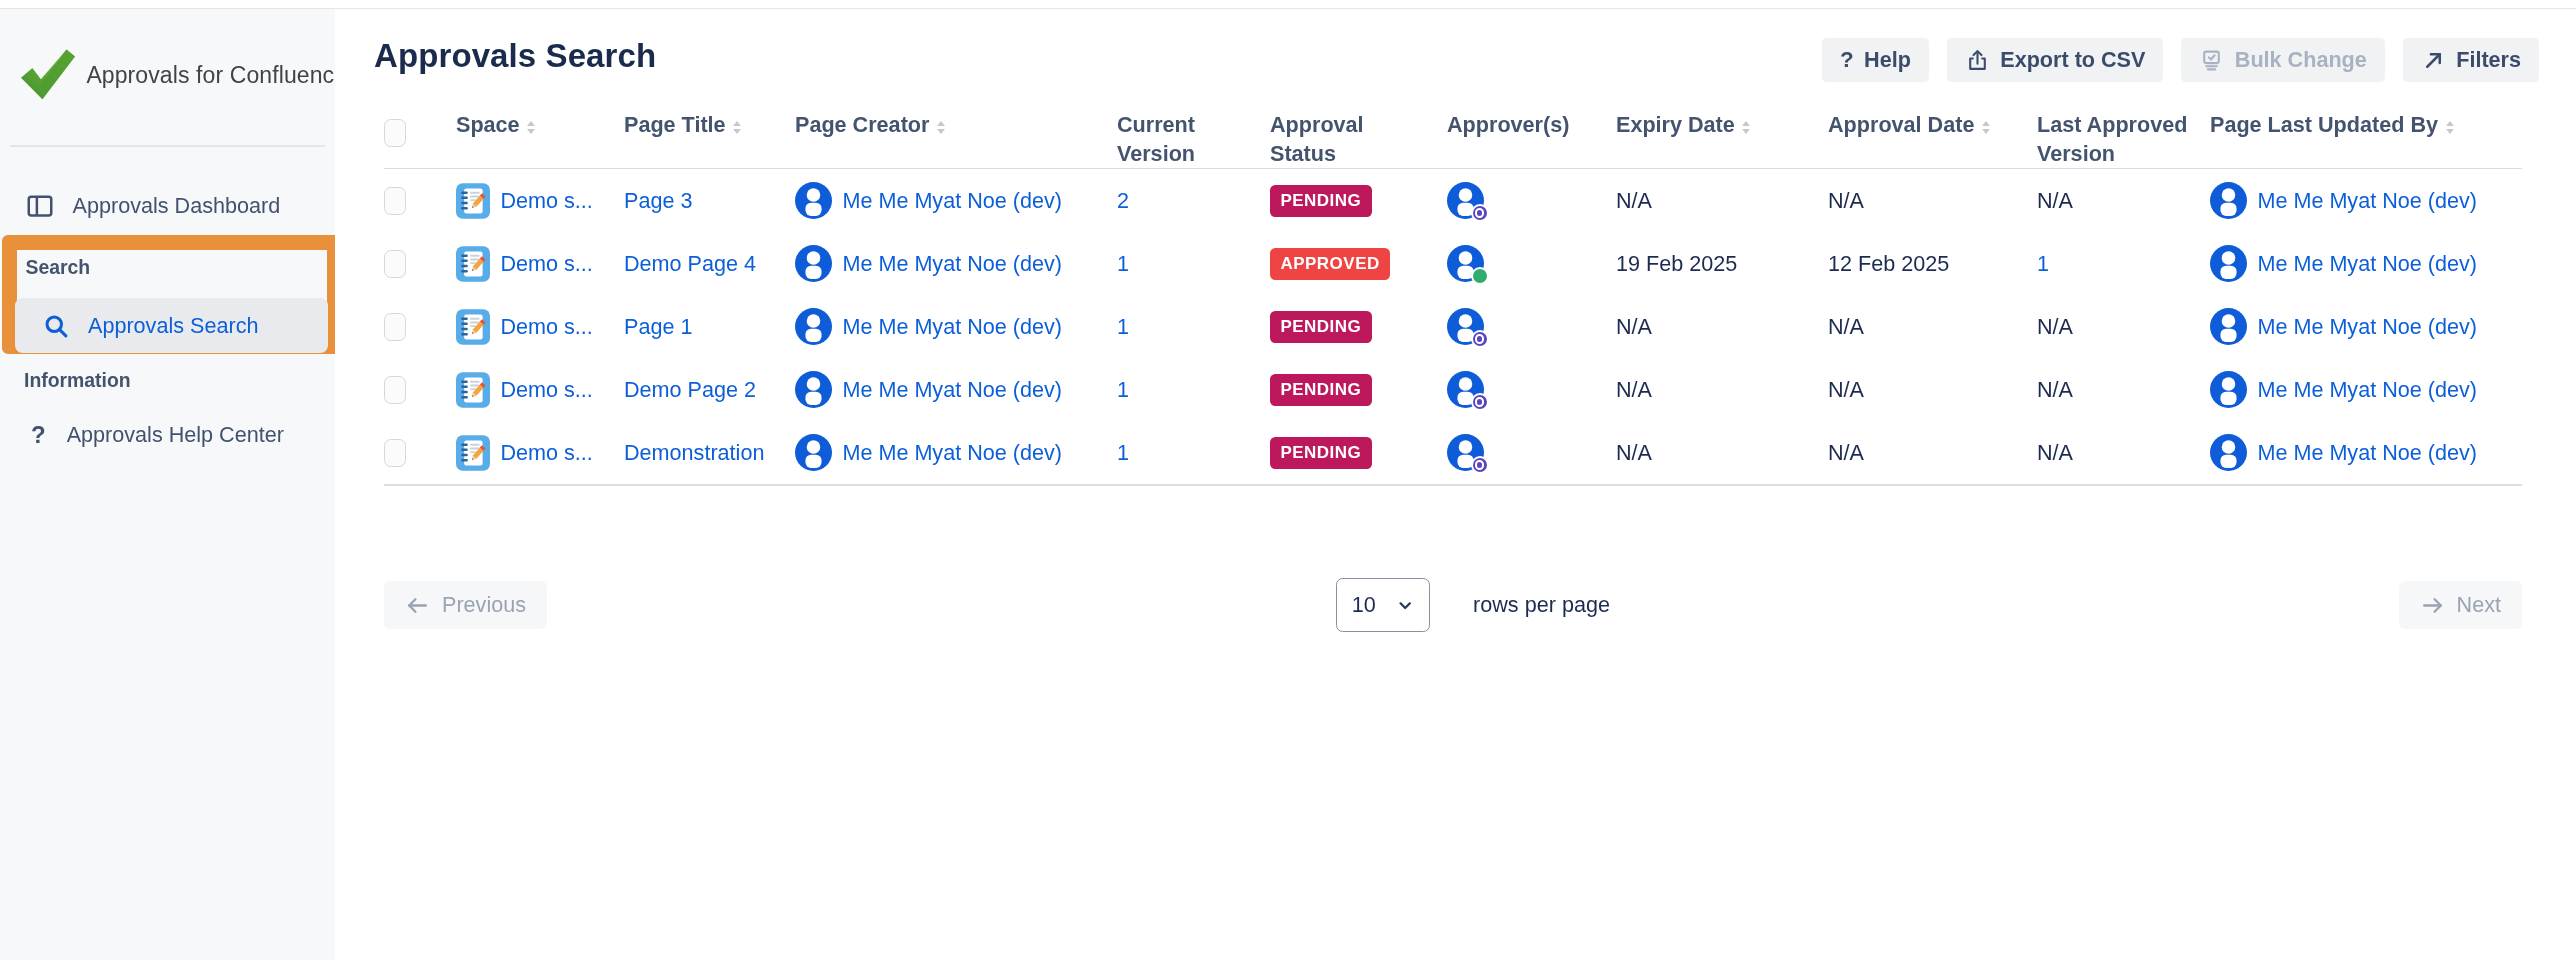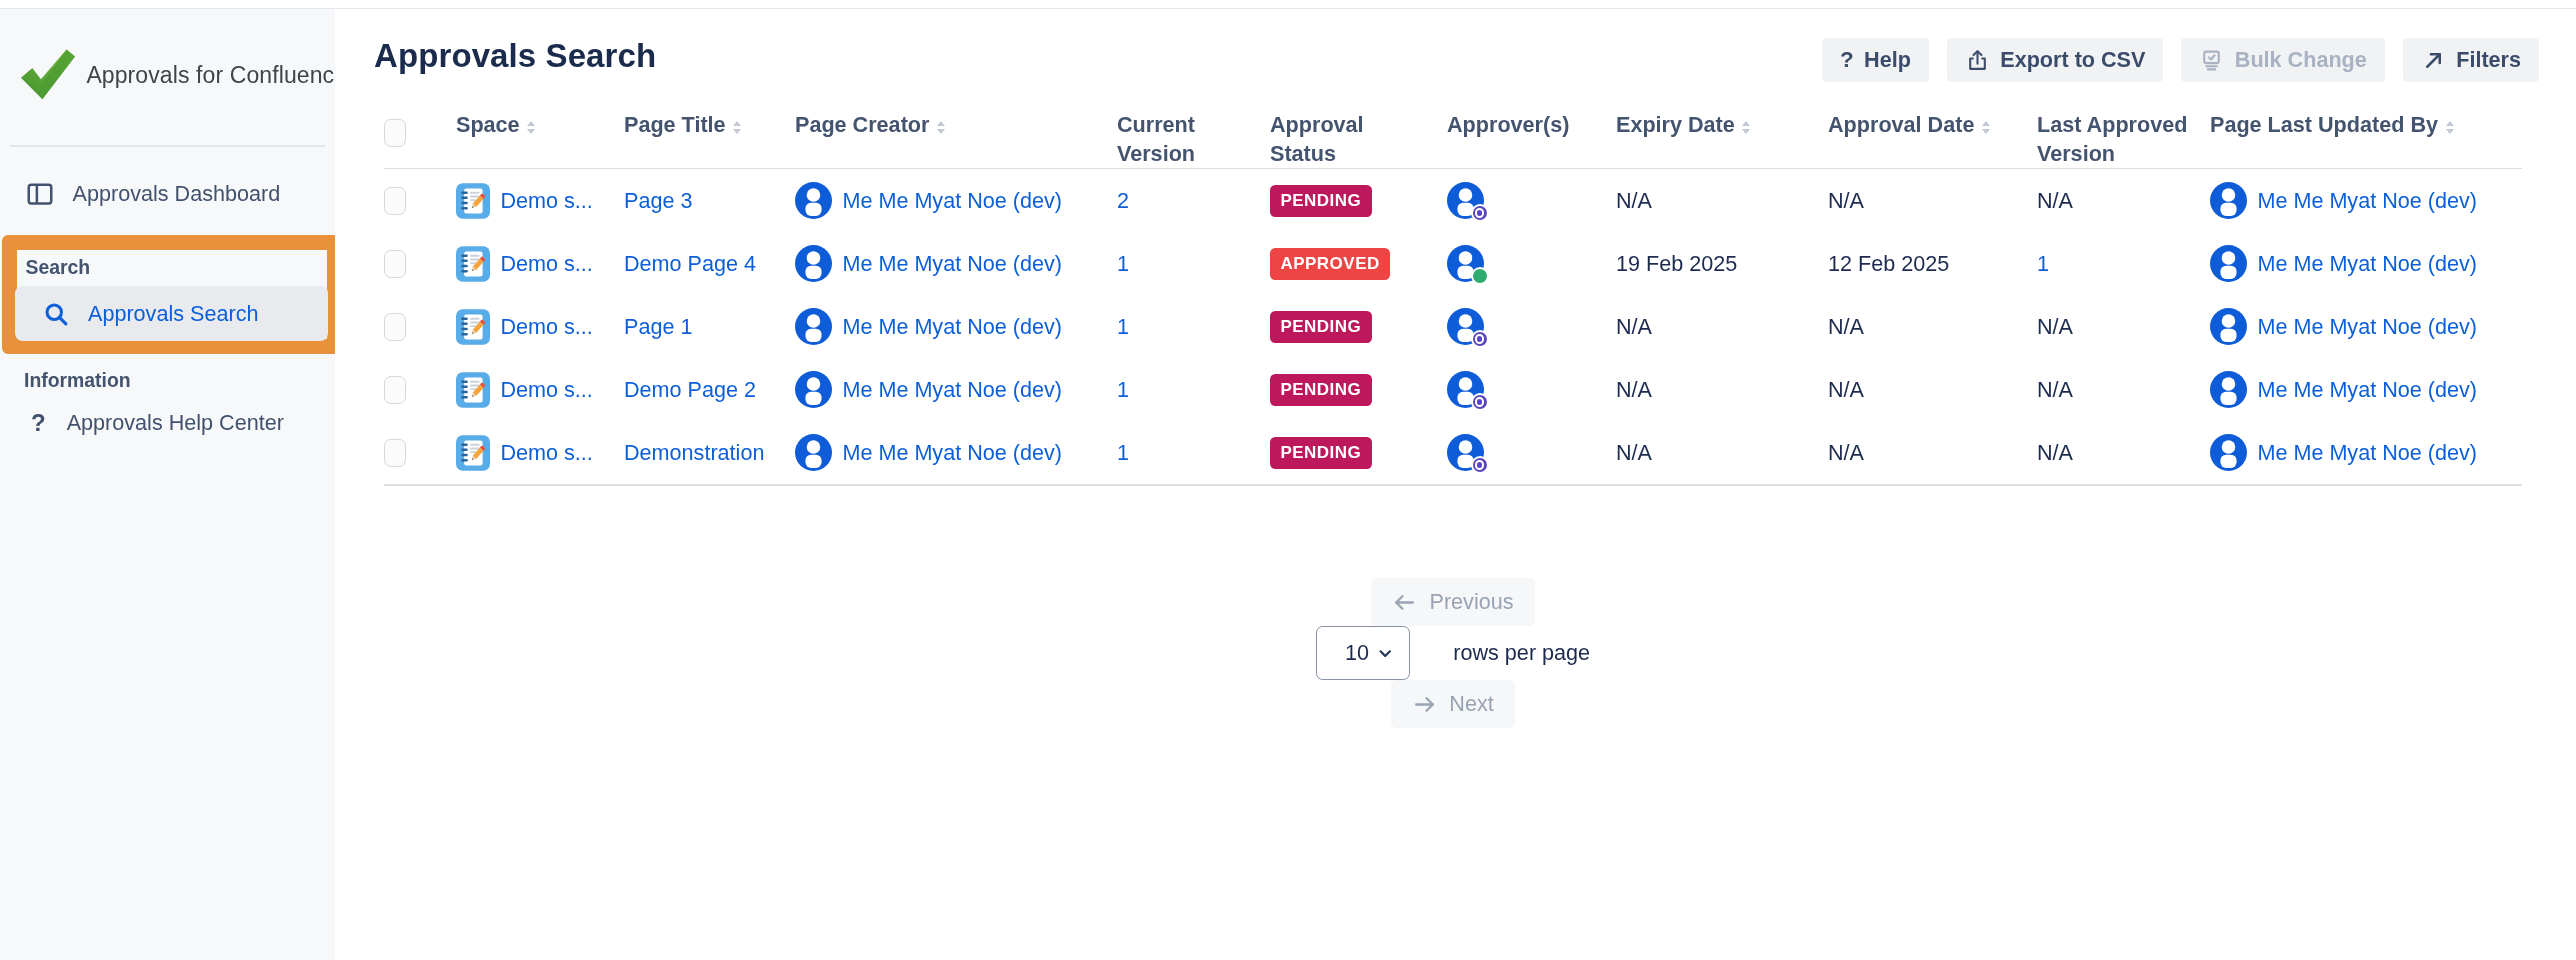--- a/index.html
+++ b/index.html
@@ -16,21 +16,21 @@
   
   .sidebar {
     position: absolute; top: 9px; left: 0; width: 335px; height: 951px;
     background: #F7F8F9;
   }
   .logo { position: absolute; left: 19.4px; top: 39px; display: flex; align-items: center; gap: 9px; }
   .logo svg { width: 58px; height: 54px; flex: 0 0 auto; }
   .logo-text { font-size: 23px; color: #3F4449; font-weight: 500; letter-spacing: 0.1px; white-space: nowrap; }
   .logo-divider { position: absolute; top: 136px; left: 10.4px; width: 315px; height: 1.5px; background: #E3E5E9; }
 
-  .nav-item { display: flex; align-items: center; gap: 18px; cursor: pointer; }
+  .nav-item { display: flex; align-items: center; gap: 18px; cursor: pointer; margin-top: 12px; }
   .nav-item .nav-label { font-size: 21.6px; color: #42526E; font-weight: 500; }
   .nav-dashboard { position: absolute; left: 24.6px; top: 170px; }
   .nav-dashboard svg { width: 30px; height: 30px; }
 
   .annotation-box {
     position: absolute; left: 1.5px; top: 226px; width: 340px; height: 119px;
     border: 15px solid #E8913A; border-radius: 6px;
     background: #F7F8F9;
   }
   .section-label { font-size: 19.4px; font-weight: 700; color: #44546F; }
@@ -100,32 +100,32 @@
 
   .approver { position: relative; display: inline-block; width: 37px; height: 37px; cursor: pointer; }
   .state-badge { position: absolute; right: -4.5px; bottom: -3px; width: 18px; height: 18px; border-radius: 50%; border: 2.2px solid #ffffff; }
   .state-pending { background: #5B45BF; }
   .state-pending::after { content: ""; position: absolute; inset: 2.2px; border: 2.2px solid #ffffff; border-radius: 50%; }
   .state-approved { background: #2EAD6E; }
 
   .table-bottom-divider { height: 1.5px; background: #DCDFE4; }
 
   
-  .pagination { position: absolute; left: 49px; top: 569px; width: 2138px; display: flex; align-items: center; flex-direction: column; }
+  .pagination { position: absolute; left: 49px; top: 569px; width: 2138px; display: flex; align-items: center; }
   .pg-btn {
     display: flex; align-items: center; gap: 12px; height: 48px; padding: 0 21px;
     background: #F6F7F8; border: none; border-radius: 6px; cursor: default;
     font-family: "Liberation Sans", sans-serif;
     font-size: 21.6px; font-weight: 500; color: #99A3B3;
   }
   .pg-btn svg { width: 25px; height: 25px; }
   .pg-center { flex: 1; display: flex; align-items: center; justify-content: center; gap: 16.4px; }
   .rpp-select {
     display: flex; align-items: center; justify-content: space-between;
-    width: 94px; height: 54px; padding: 0 12px 0 28px;
+    width: 94px; height: 54px; padding: 0 12px 0 15px;
     border: 1.5px solid #8590A2; border-radius: 6.7px; background: #fff; cursor: pointer;
     font-size: 21.6px; color: #1D2B50;
   }
   .rpp-select svg { width: 22.4px; height: 22.4px; }
   .rpp-label { font-size: 21.6px; color: #1D2B50; margin-left: 27px; }
 </style>
 </head>
 <body>
 
 <div class="top-hairline"></div>

